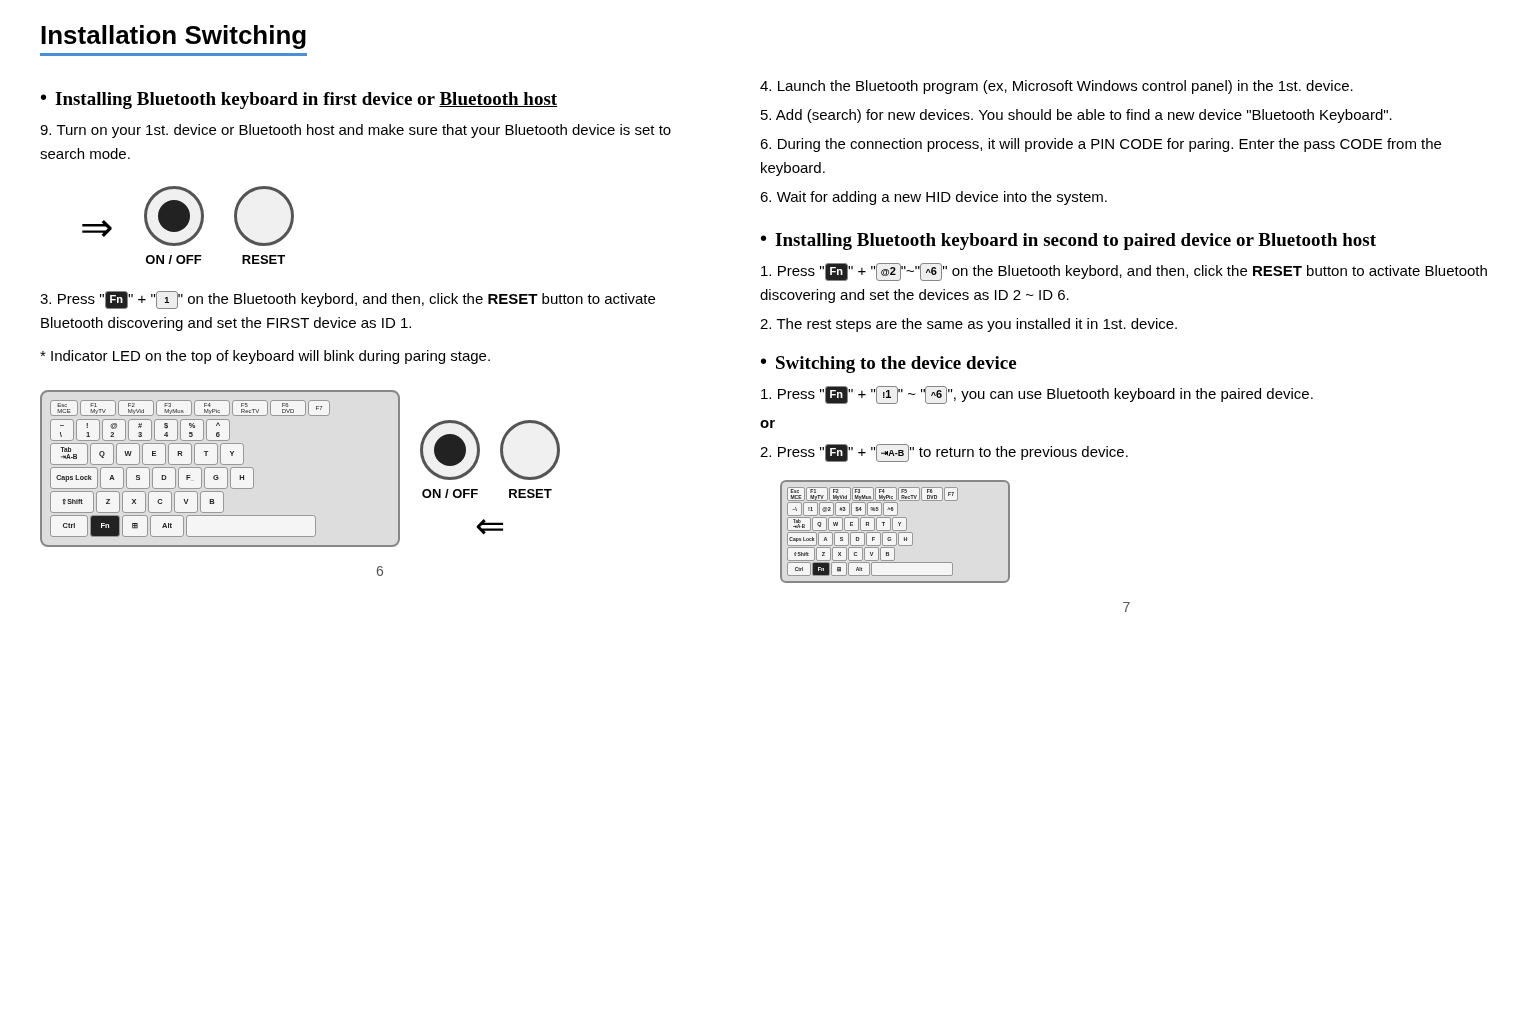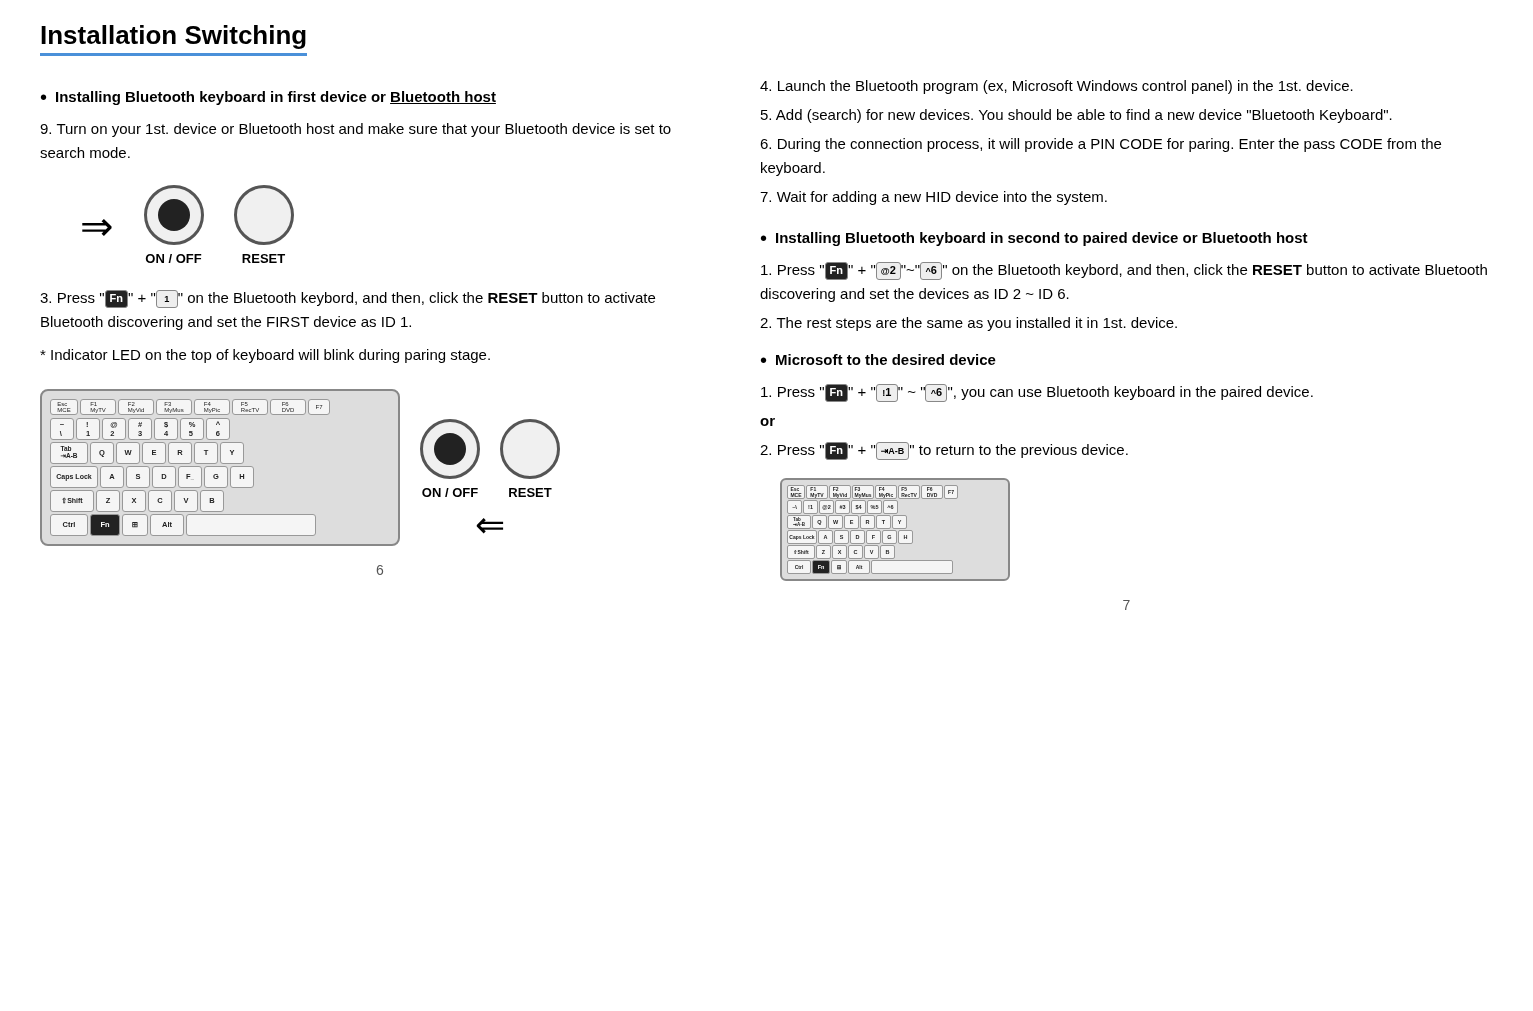--- a/index.html
+++ b/index.html
@@ -219,21 +219,22 @@
       margin-top: 14px;
     }
     .section-bullet-header .bullet-dot {
       color: #000;
       font-size: 20px;
       margin-right: 8px;
       margin-top: -2px;
     }
     .section-bullet-header .header-text {
       font-weight: bold;
-      font-size: 15px;
+      font-size: 19px;
+      font-family: Liberation Serif, serif;
     }
   </style>
 </head>
 <body>
 
 <div>
   <h1 class="page-title">Installation Switching</h1>
   
   <div class="main-layout">
 
@@ -355,36 +356,36 @@
 
       <div class="page-num" style="margin-top:16px;">6</div>
     </div>
 
     <div class="right-col">
 
       <div class="step-text">
         <p>4. Launch the  Bluetooth program (ex, Microsoft Windows control panel) in the 1st. device.</p>
         <p>5. Add (search) for new devices. You should be able to find a new device "Bluetooth Keyboard".</p>
         <p>6. During the connection process, it will provide a PIN CODE for paring. Enter the pass CODE from the keyboard.</p>
-        <p>7. Wait for adding a new HID device into the system.</p>
+        <p>6. Wait for adding a new HID device into the system.</p>
       </div>
 
       <div class="section-bullet-header" style="margin-top:20px;">
         <span class="bullet-dot">•</span>
         <span class="header-text">Installing Bluetooth keyboard in second to paired device or Bluetooth host</span>
       </div>
 
       <div class="step-text">
         <p>1. Press "<span class="inline-key fn">Fn</span>" + "<span class="inline-key"><sub>@</sub>2</span>"~"<span class="inline-key"><sub>^</sub>6</span>" on the Bluetooth keybord, and then, click the <span class="bold">RESET</span> button to activate Bluetooth discovering and set the devices as ID 2 ~ ID 6.</p>
         <p>2. The rest steps are the same as you installed it in 1st. device.</p>
       </div>
 
       <div class="section-bullet-header" style="margin-top:16px;">
         <span class="bullet-dot">•</span>
-        <span class="header-text">Microsoft to the desired device</span>
+        <span class="header-text">Switching to the device device</span>
       </div>
 
       <div class="step-text">
         <p>1. Press "<span class="inline-key fn">Fn</span>" + "<span class="inline-key"><sub>!</sub>1</span>" ~ "<span class="inline-key"><sub>^</sub>6</span>", you can use Bluetooth keyboard in the paired device.</p>
         <p style="margin-top:4px;font-weight:bold;">or</p>
         <p style="margin-top:4px;">2. Press "<span class="inline-key fn">Fn</span>" + "<span class="inline-key" style="font-size:9px;min-width:28px;">⇥A-B</span>" to return to the previous device.</p>
       </div>
 
       <div style="margin-top:16px; margin-left:20px;">
         <div class="keyboard-small">

